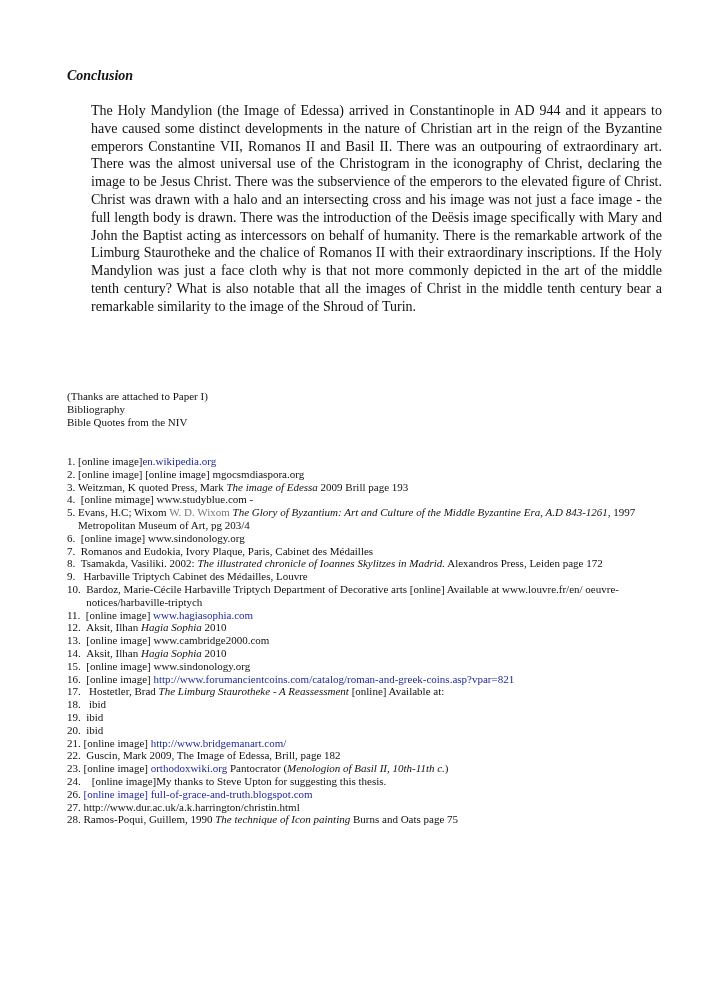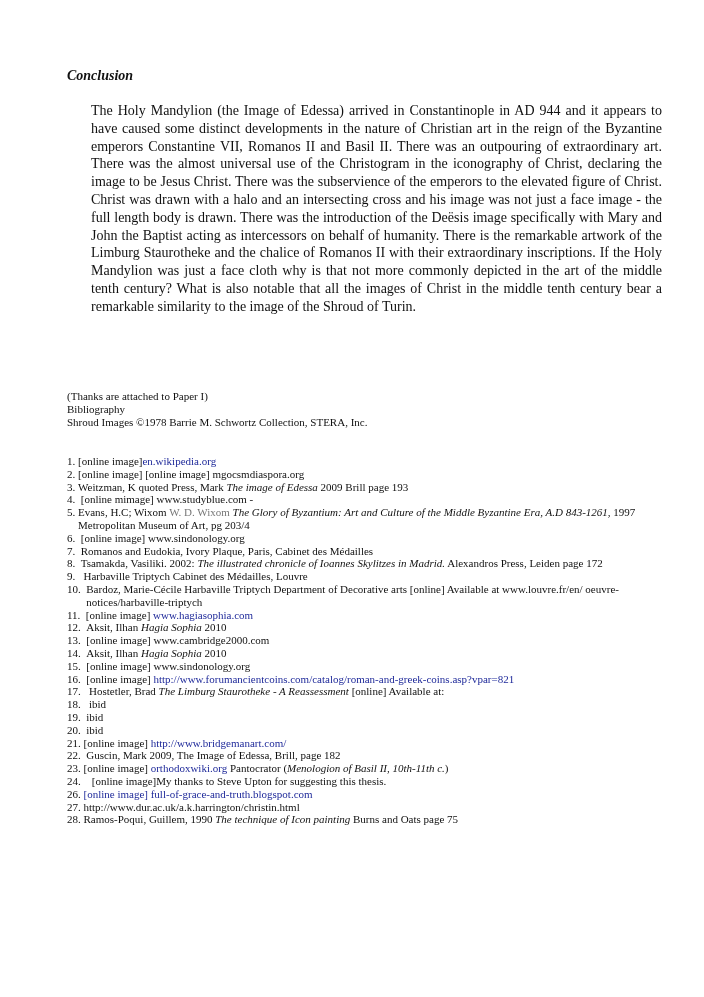--- a/index.html
+++ b/index.html
@@ -19,21 +19,21 @@
 </head>
 <body>
 
 <div class="page">
   <div class="heading">Conclusion</div>
   <div class="para">The Holy Mandylion (the Image of Edessa) arrived in Constantinople in AD 944 and it appears to have caused some distinct developments in the nature of Christian art in the reign of the Byzantine emperors Constantine VII, Romanos II and Basil II.  There was an outpouring of extraordinary art. There was the almost universal use of the Christogram in the iconography of Christ, declaring the image to be Jesus Christ.  There was the subservience of the emperors to the elevated figure of Christ.  Christ was drawn with a halo and an intersecting cross and his image was not just a face image - the full length body is drawn.  There was the introduction of the Deësis image specifically with Mary and John the Baptist acting as intercessors on behalf of humanity.   There is the remarkable artwork of the Limburg Staurotheke and the chalice of Romanos II with their extraordinary inscriptions.   If the Holy Mandylion was just a face cloth why is that not more commonly depicted in the art of the middle tenth century?  What is also notable that all the images of Christ in the middle tenth century bear a remarkable similarity to the image of the Shroud of Turin.</div>
 
   <div class="biblio-head">
     <div>(Thanks are attached to Paper I)</div>
     <div>Bibliography</div>
-    <div>Shroud Images ©1978 Barrie M. Schwortz Collection, STERA, Inc.</div>
+    <div>Bible Quotes from the NIV</div>
   </div>
 
   <div class="refs" id="refs">
       <div class="ref">
         <span class="num">1. </span>
         <span class="body"><span>[online image]</span><span class="link">en.wikipedia.org</span></span>
       </div>
       <div class="ref">
         <span class="num">2. </span>
         <span class="body"><span>[online image] [online image] mgocsmdiaspora.org</span></span>

